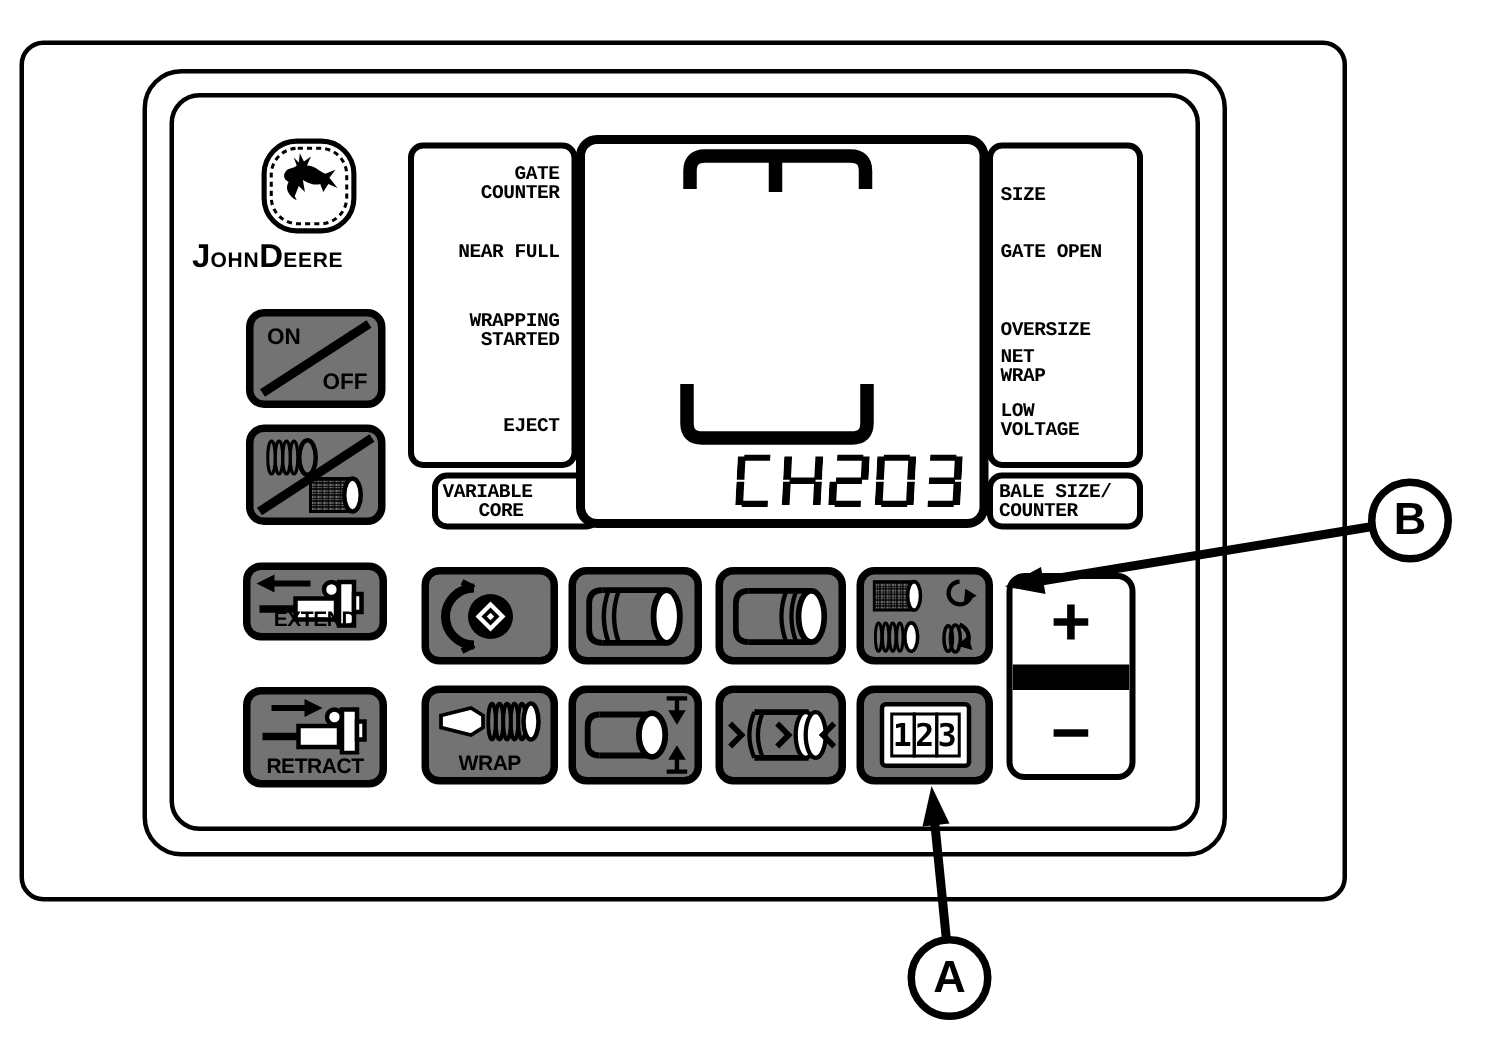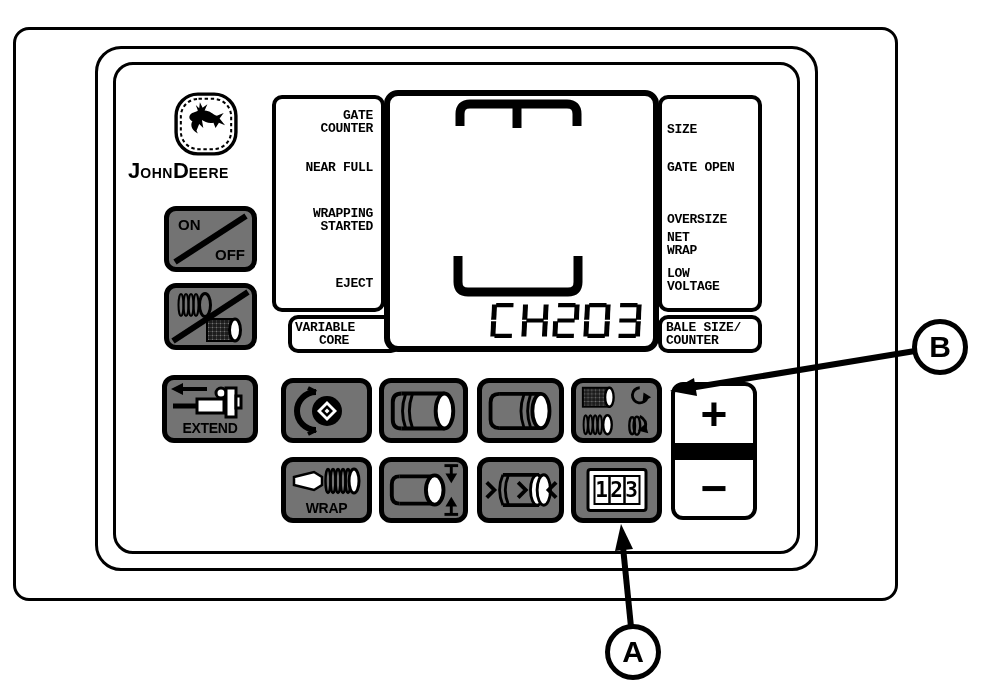--- a/index.html
+++ b/index.html
@@ -99,33 +99,45 @@
         <ellipse cx="22" cy="17" rx="2.5" ry="11" stroke-width="2"></ellipse>
         <ellipse cx="27" cy="17" rx="2.5" ry="11" stroke-width="2"></ellipse>
         <ellipse cx="36" cy="17" rx="5.5" ry="11.5" stroke-width="3"></ellipse>
       </g>
       <rect x="38" y="31" width="28" height="22" fill="url(#mesh1)" stroke="#000" stroke-width="2"></rect>
       <ellipse cx="66" cy="42" rx="5.5" ry="11" fill="#fff" stroke="#000" stroke-width="3"></ellipse>
       <line x1="4" y1="53" x2="79" y2="4" stroke="#000" stroke-width="6"></line>
     </svg>
   </div>
 
-  <div class="btn" style="left:162px;top:375px;width:96px;height:68px;">
+  <div class="btn" style="left:162px;top:375px;width:96px;height:52px;">
     <svg viewBox="0 0 86 40" width="86" height="40">
       <line x1="14" y1="9" x2="40" y2="9" stroke="#000" stroke-width="4"></line>
       <polygon points="4,9 16,3 16,15" fill="#000"></polygon>
       <line x1="6" y1="26" x2="32" y2="26" stroke="#000" stroke-width="5"></line>
       <rect x="30" y="19" width="27" height="14" fill="#fff" stroke="#000" stroke-width="3"></rect>
       <circle cx="54" cy="13" r="5" fill="#fff" stroke="#000" stroke-width="3"></circle>
       <rect x="59" y="8" width="10" height="29" fill="#fff" stroke="#000" stroke-width="3"></rect>
       <rect x="69" y="16" width="5" height="12" fill="#fff" stroke="#000" stroke-width="3"></rect>
     </svg>
     <span class="btn-label">EXTEND</span>
   </div>
 
+  <div class="btn" style="left:162px;top:458px;width:96px;height:67px;">
+    <svg viewBox="0 0 86 40" width="86" height="40">
+      <line x1="14" y1="9" x2="38" y2="9" stroke="#000" stroke-width="4"></line>
+      <polygon points="48,9 36,3 36,15" fill="#000"></polygon>
+      <line x1="8" y1="28" x2="34" y2="28" stroke="#000" stroke-width="5"></line>
+      <rect x="32" y="21" width="27" height="14" fill="#fff" stroke="#000" stroke-width="3"></rect>
+      <circle cx="56" cy="15" r="5" fill="#fff" stroke="#000" stroke-width="3"></circle>
+      <rect x="61" y="10" width="10" height="29" fill="#fff" stroke="#000" stroke-width="3"></rect>
+      <rect x="71" y="18" width="5" height="12" fill="#fff" stroke="#000" stroke-width="3"></rect>
+    </svg>
+    <span class="btn-label">RETRACT</span>
+  </div>
 
   <div class="statusbox" style="left:272px;top:95px;width:113px;height:217px;">
     <div class="slabel right" style="top:10px;">
       <span>GATE</span>
       <span>COUNTER</span>
     </div>
     <div class="slabel right" style="top:62px;">
       <span>NEAR FULL</span>
     </div>
     <div class="slabel right" style="top:108px;text-align:right;">

